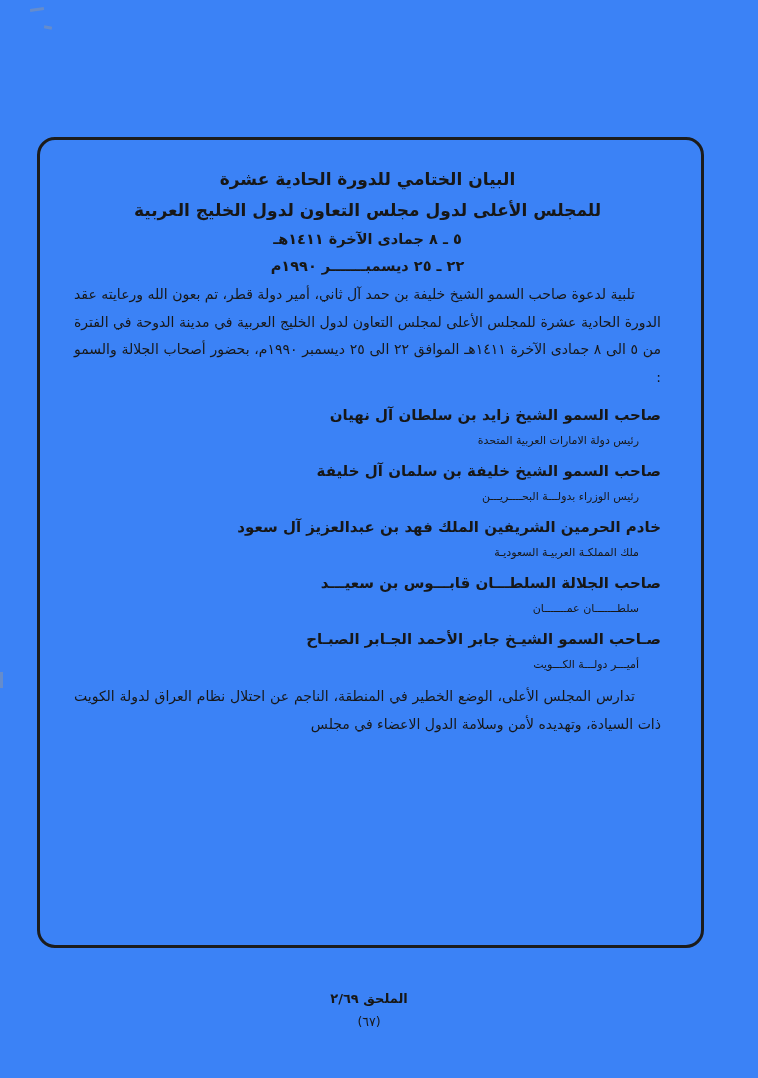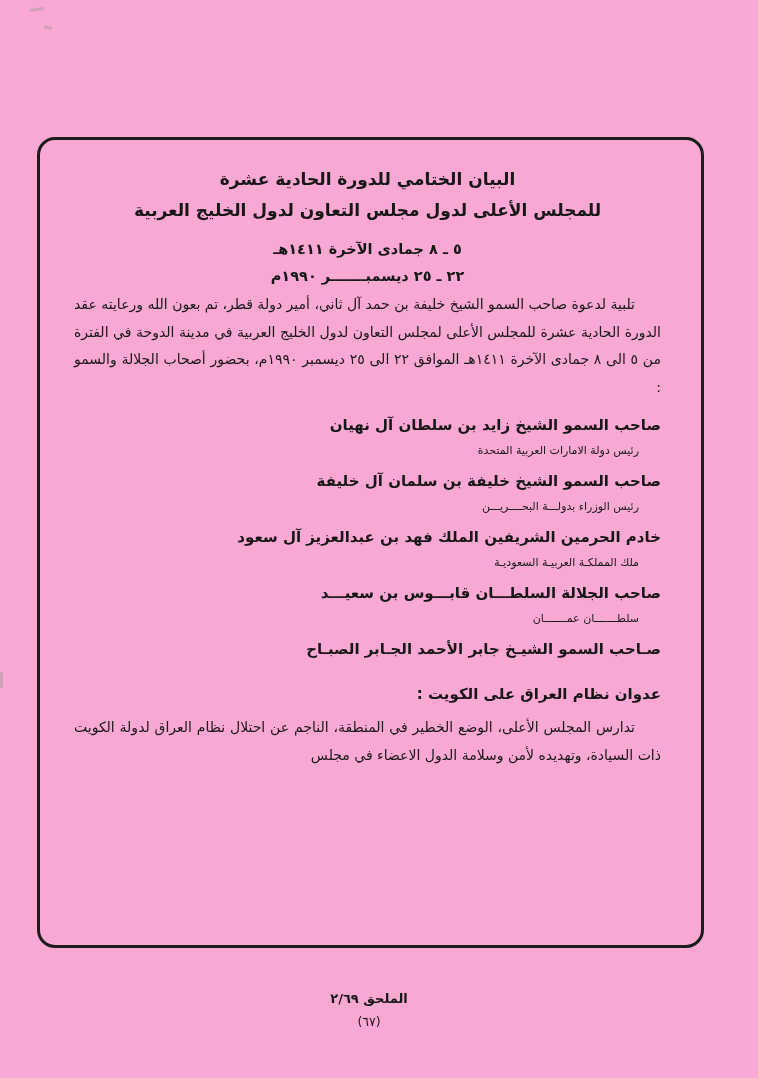--- a/index.html
+++ b/index.html
@@ -1,20 +1,20 @@
 <!DOCTYPE html>
 <html lang="ar"><head>
 <meta charset="utf-8">
 <style>
   * { margin:0; padding:0; box-sizing:border-box; }
   html,body { background:#ffffff; }
   .page {
     position:relative;
     width:758px; height:1078px;
-    background:#f9a8d4;
+    background:#3b82f6;
     font-family:"DejaVu Sans", sans-serif;
     color:#171717;
     overflow:hidden;
     margin:0 auto;
   }
   
   .artifact { position:absolute; background:#9a9a9a; opacity:.45; }
   .artifact.a1 { top:8px;  left:30px;  width:14px; height:3px; transform:rotate(-8deg); }
   .artifact.a2 { top:26px; left:44px;  width:8px;  height:3px; transform:rotate(12deg); }
   .artifact.a3 { top:672px; left:0;    width:3px;  height:16px; }
@@ -25,21 +25,21 @@
     width:667px; height:811px;
     border:3px solid #1c1c1c;
     border-radius:18px;
     padding:24px 40px 0 34px;
     direction:rtl;
     background:transparent;
   }
 
   .doc-title { text-align:center; font-weight:700; font-size:17px; line-height:1.82; letter-spacing:0; }
   .doc-title .t-line { white-space:nowrap; }
-  .doc-dates { text-align:center; font-weight:700; font-size:14.5px; margin-top:10px; line-height:1.9; }
+  .doc-dates { text-align:center; font-weight:700; font-size:14.5px; line-height:1.9; }
 
   .intro {
     font-size:14px;
     line-height:1.98;
     text-align:justify;
     text-indent:26px;
   }
 
   .leaders { margin-top:8px; }
   .leader { margin-top:13px; }
@@ -108,25 +108,25 @@
       </div>
 
       <div class="leader">
         <div class="leader-name">صاحب الجلالة السلطـــان قابـــوس بن سعيـــد</div>
         <div class="leader-title">سلطـــــــان عمـــــــان</div>
       </div>
 
 
       <div class="leader">
         <div class="leader-name">صـاحب السمو الشيـخ جابر الأحمد الجـابر الصبـاح</div>
+        <div class="leader-title">أميـــر دولـــة الكـــويت</div>
       </div>
 
     </div>
 
-    <div class="section-heading">عدوان نظام العراق على الكويت :</div>
 
     <p class="section-body">تدارس المجلس الأعلى، الوضع الخطير في المنطقة، الناجم عن احتلال نظام العراق لدولة الكويت ذات السيادة، وتهديده لأمن وسلامة الدول الاعضاء في مجلس</p>
 
   </div>
 
   <div class="page-footer">
     <div class="footer-attachment">الملحق ٢/٦٩</div>
     <div class="footer-pagenum">(٦٧)</div>
   </div>
 

